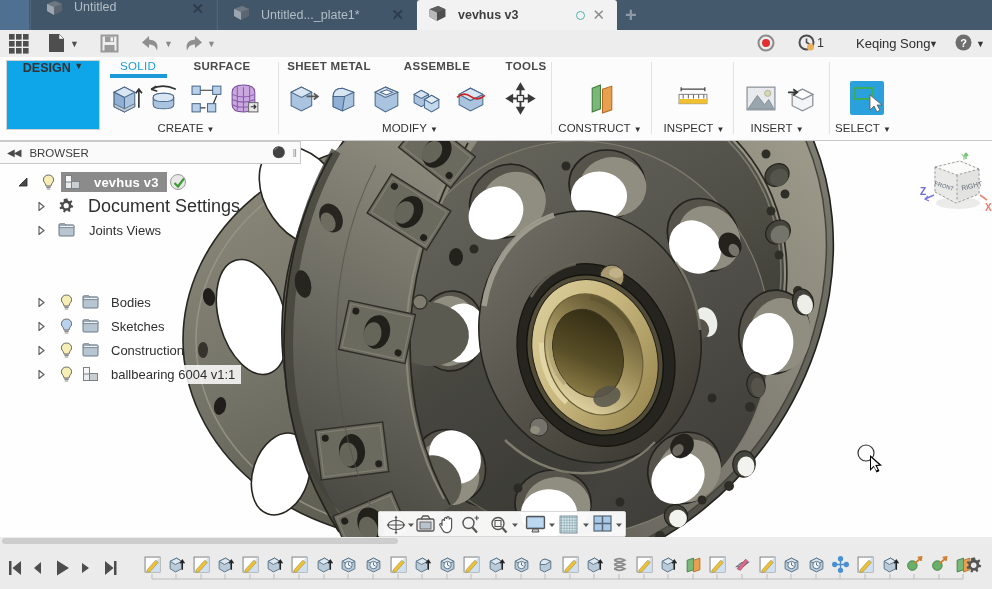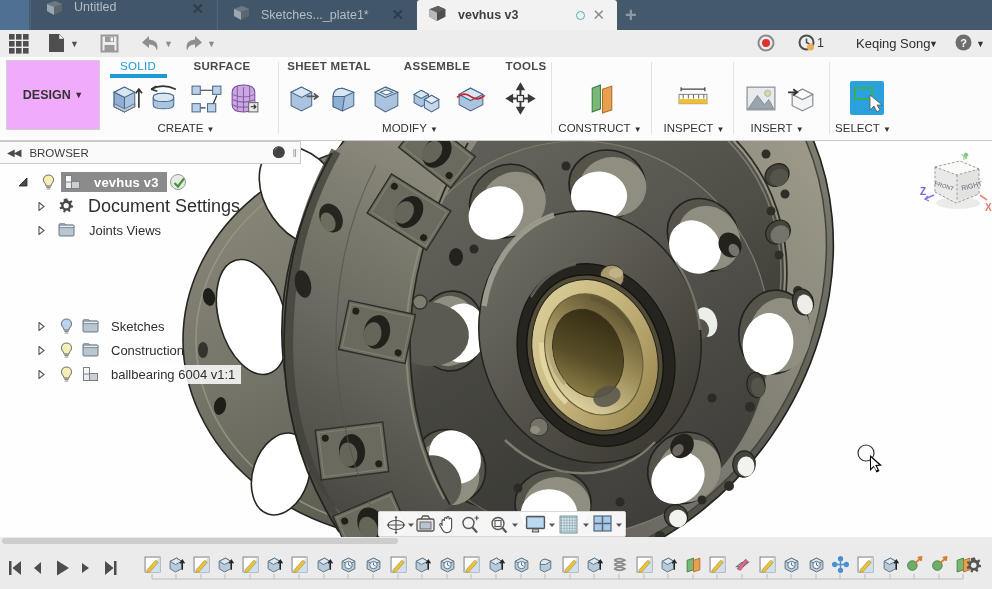--- a/index.html
+++ b/index.html
@@ -13,21 +13,21 @@
         </svg></span>
       <span style="margin-left:10px;font-size:12.5px;color:#b3bec7">Untitled</span>
       <span style="margin-left:auto;margin-right:12px;color:#2e3d4b;font-size:15px;font-weight:bold">✕</span>
     </div>
     <div style="position:absolute;left:217px;top:0;width:199px;height:30px;background:#42566a;border-left:1px solid #51657a;display:flex;align-items:center">
       <span style="margin-left:14px"><svg width="19" height="16" viewBox="0 0 19 16">
           <path d="M2 4 L10 1 L17 4 L17 11 L9 15 L2 11 Z" fill="#5d6670"></path>
           <path d="M2 4 L10 1 L17 4 L9 7 Z" fill="#6d7883"></path>
           <path d="M2 4 L9 7 L9 15 L2 11 Z" fill="#9aa7b2"></path>
         </svg></span>
-      <span style="margin-left:10px;font-size:12.5px;color:#b3bec7">Sketches..._plate1*</span>
+      <span style="margin-left:10px;font-size:12.5px;color:#b3bec7">Untitled..._plate1*</span>
       <span style="margin-left:auto;margin-right:12px;color:#2e3d4b;font-size:15px;font-weight:bold">✕</span>
     </div>
     <div style="position:absolute;left:417px;top:0;width:200px;height:30px;background:#f2f2f2;border-radius:3px 3px 0 0;display:flex;align-items:center">
       <span style="margin-left:10px"><svg width="21" height="17" viewBox="0 0 19 16">
           <path d="M2 4 L10 1 L17 4 L17 11 L9 15 L2 11 Z" fill="#4e4e4e"></path>
           <path d="M2 4 L10 1 L17 4 L9 7 Z" fill="#5e5e5e"></path>
           <path d="M2 4 L9 7 L9 15 L2 11 Z" fill="#b9b9b9"></path>
         </svg></span>
       <span style="margin-left:10px;font-size:12.5px;color:#3f3f3f;font-weight:bold">vevhus v3</span>
       <span style="margin-left:auto;margin-right:7px;width:9px;height:9px;border:1.5px solid #4db6ac;border-radius:50%;display:inline-block"></span>
@@ -78,21 +78,21 @@
     <div style="position:absolute;left:817px;top:6px;font-size:12.5px;color:#333">1</div>
     <div style="position:absolute;left:856px;top:6px;font-size:13px;color:#2e2e2e">Keqing Song</div>
     <div style="position:absolute;left:929px;top:9px;color:#333;font-size:9px">▼</div>
     <div style="position:absolute;left:955px;top:4px"><svg width="17" height="17" viewBox="0 0 17 17">
         <circle cx="8.5" cy="8.5" r="8" fill="#6e6e6e"></circle>
         <text x="8.5" y="12.5" text-anchor="middle" font-family="Liberation Sans" font-size="11" font-weight="bold" fill="#fff">?</text>
       </svg></div>
     <div style="position:absolute;left:976px;top:9px;color:#333;font-size:9px">▼</div>
   </div>
 <div style="position:absolute;left:0;top:57px;width:992px;height:84px;background:#fcfcfc;border-bottom:1px solid #c9c9c9">
-    <div style="position:absolute;left:6px;top:3px;width:94px;height:70px;border:1px solid #d2d2d2;background:#f0abfc;display:flex;align-items:center;justify-content:center;font-size:12.5px;color:#333;font-weight:bold">DESIGN&nbsp;<span style="font-size:9px">▼</span></div>
+    <div style="position:absolute;left:6px;top:3px;width:94px;height:70px;border:1px solid #d2d2d2;background:#0ea5e9;display:flex;justify-content:center;font-size:12.5px;color:#333;font-weight:bold">DESIGN&nbsp;<span style="font-size:9px">▼</span></div>
     <div style="position:absolute;left:138px;top:3px;transform:translateX(-50%);font-size:11.5px;color:#1a9ad6;font-weight:normal;letter-spacing:0.3px">SOLID</div>
     <div style="position:absolute;left:222px;top:3px;transform:translateX(-50%);font-size:11.5px;color:#4a4a4a;font-weight:bold;letter-spacing:0.3px">SURFACE</div>
     <div style="position:absolute;left:329px;top:3px;transform:translateX(-50%);font-size:11.5px;color:#4a4a4a;font-weight:bold;letter-spacing:0.3px">SHEET METAL</div>
     <div style="position:absolute;left:437px;top:3px;transform:translateX(-50%);font-size:11.5px;color:#4a4a4a;font-weight:bold;letter-spacing:0.3px">ASSEMBLE</div>
     <div style="position:absolute;left:526px;top:3px;transform:translateX(-50%);font-size:11.5px;color:#4a4a4a;font-weight:bold;letter-spacing:0.3px">TOOLS</div>
     <div style="position:absolute;left:110px;top:17px;width:57px;height:3.5px;background:#1a9ad6"></div>
     <div style="position:absolute;left:278px;top:5px;width:1px;height:72px;background:#e2e2e2"></div>
     <div style="position:absolute;left:551px;top:5px;width:1px;height:72px;background:#e2e2e2"></div>
     <div style="position:absolute;left:651px;top:5px;width:1px;height:72px;background:#e2e2e2"></div>
     <div style="position:absolute;left:733px;top:5px;width:1px;height:72px;background:#e2e2e2"></div>
@@ -533,20 +533,39 @@
         <path d="M2 0.5 L7 4.5 L2 8.5 Z" fill="none" stroke="#555" stroke-width="1.1"></path>
       </svg>
       <span style="display:inline-block;width:12px"></span>
       <svg width="17" height="14" viewBox="0 0 17 14">
         <path d="M1 3.5 L1 12 Q1 13 2 13 L15 13 Q16 13 16 12 L16 3 Q16 2 15 2 L8 2 L6.7 0.8 L2 0.8 Q1 0.8 1 1.8 Z" fill="#b8c6d2" stroke="#5f6e7a" stroke-width="0.9"></path>
         <path d="M1 4.6 L16 4.6 L16 3.2 Q16 2.2 15 2.2 L1.6 2.2 Z" fill="#e8eef2" stroke="#5f6e7a" stroke-width="0.7"></path>
       </svg>
       <span style="display:inline-block;width:14px"></span>
       <span style="font-size:13px;color:#2e2e2e;white-space:nowrap">Joints Views</span>
     </div>
+    <div style="position:absolute;left:0;top:149px;height:24px;display:flex;align-items:center">
+      <span style="display:inline-block;width:37px"></span>
+      <svg width="9" height="9" viewBox="0 0 9 9">
+        <path d="M2 0.5 L7 4.5 L2 8.5 Z" fill="none" stroke="#555" stroke-width="1.1"></path>
+      </svg>
+      <span style="display:inline-block;width:14px"></span>
+      <svg width="13" height="17" viewBox="0 0 13 17">
+        <path d="M6.5 1 C3.2 1 1.4 3.4 1.4 5.8 C1.4 7.6 2.6 8.7 3.3 9.8 C3.8 10.6 3.9 11.3 4 12 L9 12 C9.1 11.3 9.2 10.6 9.7 9.8 C10.4 8.7 11.6 7.6 11.6 5.8 C11.6 3.4 9.8 1 6.5 1 Z" fill="#f7eeb4" stroke="#6a6a6a" stroke-width="1"></path>
+        <rect x="4.2" y="12.6" width="4.6" height="1.4" rx="0.7" fill="#888"></rect>
+        <rect x="4.6" y="14.4" width="3.8" height="1.2" rx="0.6" fill="#888"></rect>
+      </svg>
+      <span style="display:inline-block;width:9px"></span>
+      <svg width="17" height="14" viewBox="0 0 17 14">
+        <path d="M1 3.5 L1 12 Q1 13 2 13 L15 13 Q16 13 16 12 L16 3 Q16 2 15 2 L8 2 L6.7 0.8 L2 0.8 Q1 0.8 1 1.8 Z" fill="#b8c6d2" stroke="#5f6e7a" stroke-width="0.9"></path>
+        <path d="M1 4.6 L16 4.6 L16 3.2 Q16 2.2 15 2.2 L1.6 2.2 Z" fill="#e8eef2" stroke="#5f6e7a" stroke-width="0.7"></path>
+      </svg>
+      <span style="display:inline-block;width:12px"></span>
+      <span style="font-size:13px;color:#2e2e2e;white-space:nowrap">Bodies</span>
+    </div>
     <div style="position:absolute;left:0;top:173px;height:24px;display:flex;align-items:center">
       <span style="display:inline-block;width:37px"></span>
       <svg width="9" height="9" viewBox="0 0 9 9">
         <path d="M2 0.5 L7 4.5 L2 8.5 Z" fill="none" stroke="#555" stroke-width="1.1"></path>
       </svg>
       <span style="display:inline-block;width:14px"></span>
       <svg width="13" height="17" viewBox="0 0 13 17">
         <path d="M6.5 1 C3.2 1 1.4 3.4 1.4 5.8 C1.4 7.6 2.6 8.7 3.3 9.8 C3.8 10.6 3.9 11.3 4 12 L9 12 C9.1 11.3 9.2 10.6 9.7 9.8 C10.4 8.7 11.6 7.6 11.6 5.8 C11.6 3.4 9.8 1 6.5 1 Z" fill="#b9d2ee" stroke="#6a6a6a" stroke-width="1"></path>
         <rect x="4.2" y="12.6" width="4.6" height="1.4" rx="0.7" fill="#888"></rect>
         <rect x="4.6" y="14.4" width="3.8" height="1.2" rx="0.6" fill="#888"></rect>

